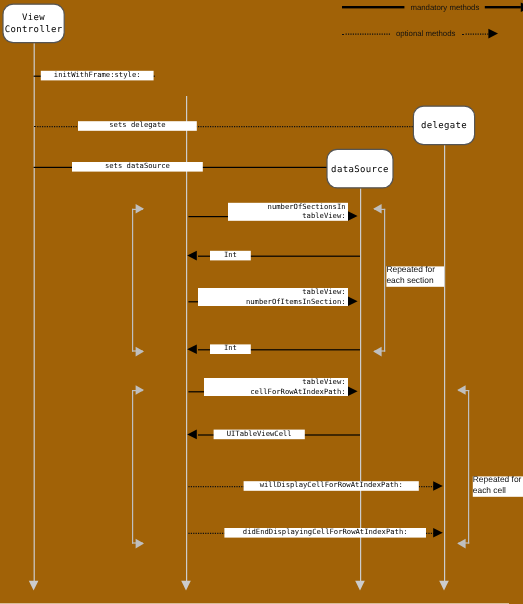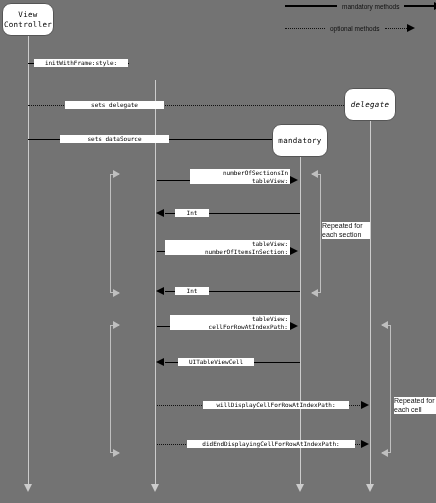--- a/index.html
+++ b/index.html
@@ -7,21 +7,21 @@
     padding: 0;
     background: #ffffff;
   }
   body {
     font-family: "DejaVu Sans Mono", monospace;
   }
   #diagram {
     position: relative;
     width: 436px;
     height: 503px;
-    background: #737373;
+    background: #a16207;
     overflow: hidden;
   }
   
   .node {
     position: absolute;
     box-sizing: border-box;
     border: 1px solid #555555;
     border-radius: 9px;
     background: #ffffff;
     display: flex;
@@ -210,23 +210,23 @@
   <div class="lifeline" style="left:300px; top:157px; height:329px;"></div>
   <div class="lifeline-head" style="left:296px; top:484px;"></div>
 
   <div class="lifeline" style="left:370px; top:121px; height:365px;"></div>
   <div class="lifeline-head" style="left:366px; top:484px;"></div>
 
   <div class="node" style="left:2px; top:3px; width:52px; height:33px;">View
 Controller</div>
 
 
-  <div class="node" style="left:272px; top:124px; width:56px; height:33px;">mandatory</div>
-
-  <div class="node" style="left:344px; top:88px; width:52px; height:33px;font-style:italic;">delegate</div>
+  <div class="node" style="left:272px; top:124px; width:56px; height:33px;">dataSource</div>
+
+  <div class="node" style="left:344px; top:88px; width:52px; height:33px;">delegate</div>
 
   <div class="msg solid" style="left:28px; top:63px; width:101px;"></div>
   <div class="msg-label center" style="left:34px; top:59px; width:90px;">initWithFrame:style:</div>
 
   <div class="msg dotted" style="left:28px; top:105px; width:334px;"></div>
   <div class="arrow-right" style="left:361px; top:101px;"></div>
   <div class="msg-label center" style="left:65px; top:101px; width:95px;">sets delegate</div>
 
   <div class="msg solid" style="left:28px; top:139px; width:264px;"></div>
   <div class="arrow-right" style="left:291px; top:135px;"></div>

